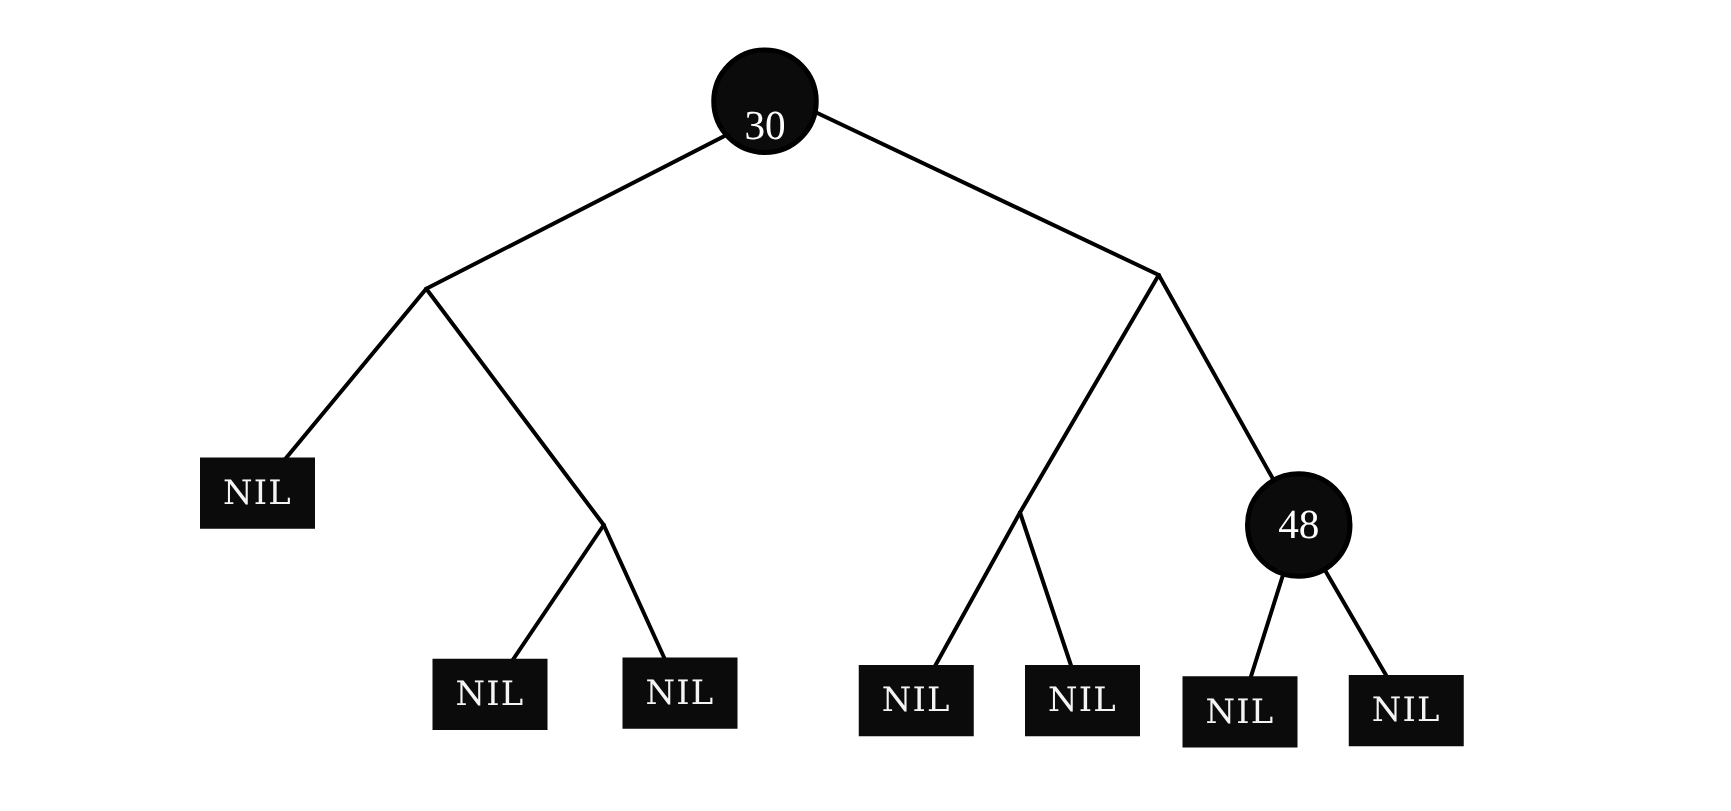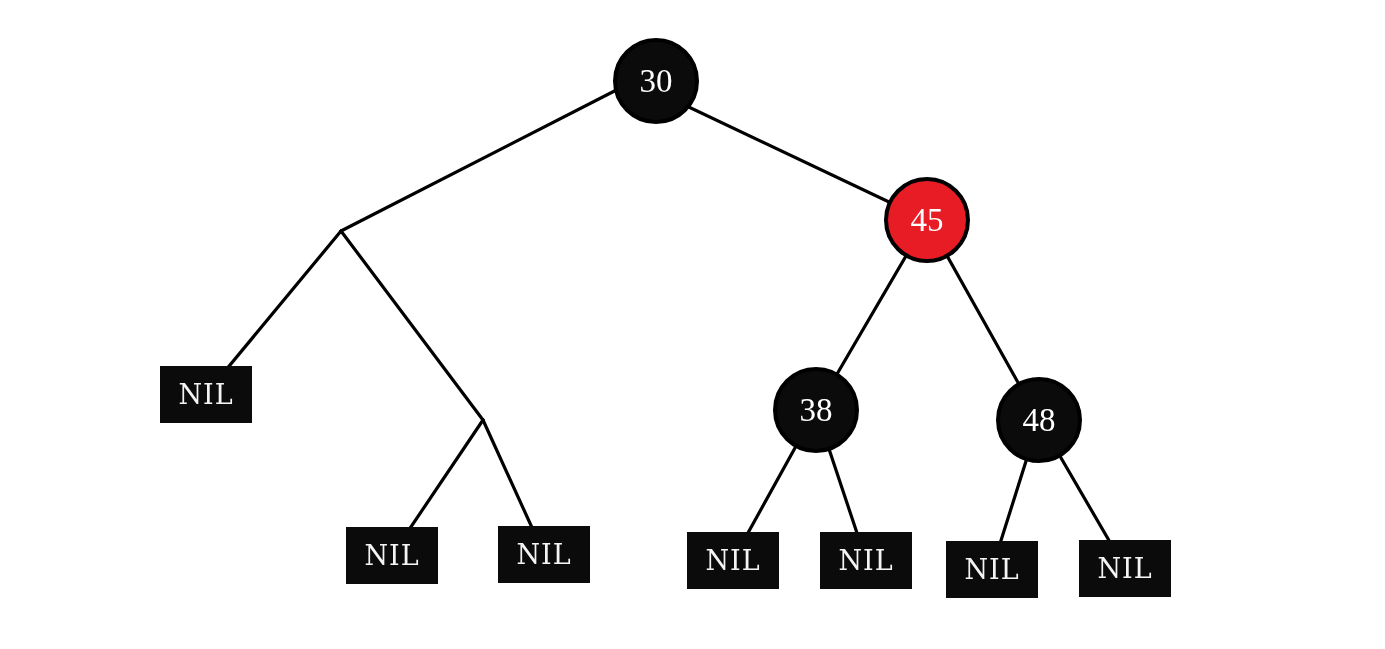--- a/index.html
+++ b/index.html
@@ -71,33 +71,27 @@
     <line x1="483" y1="420" x2="392" y2="555"></line>
     <line x1="483" y1="420" x2="544" y2="554"></line>
     <line x1="927" y1="220" x2="816" y2="410"></line>
     <line x1="927" y1="220" x2="1039" y2="420"></line>
     <line x1="816" y1="410" x2="733" y2="560"></line>
     <line x1="816" y1="410" x2="866" y2="560"></line>
     <line x1="1039" y1="420" x2="992" y2="569"></line>
     <line x1="1039" y1="420" x2="1125" y2="568"></line>
   </svg>
 
-  <div class="node circle black" style="left:613px; top:38px;">
+  <div class="node circle black" style="left:569px; top:38px;align-items:flex-end;">
     <span>30</span>
   </div>
 
 
-  <div class="node circle red" style="left:884px; top:177px;">
-    <span>45</span>
-  </div>
 
 
-  <div class="node circle black" style="left:773px; top:367px;">
-    <span>38</span>
-  </div>
 
   <div class="node circle black" style="left:996px; top:377px;">
     <span>48</span>
   </div>
 
   <div class="node leaf" style="left:160px; top:366px;">
     <span>NIL</span>
   </div>
 
   <div class="node leaf" style="left:346px; top:527px;">

